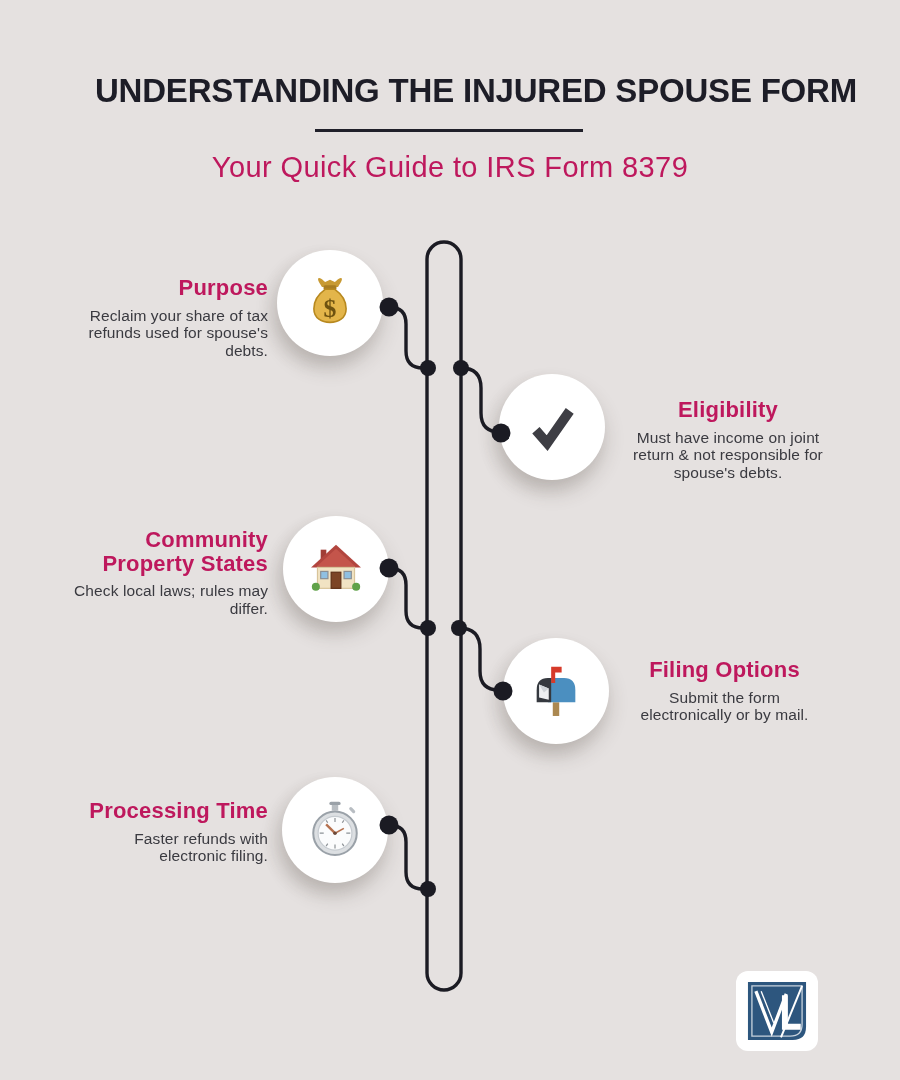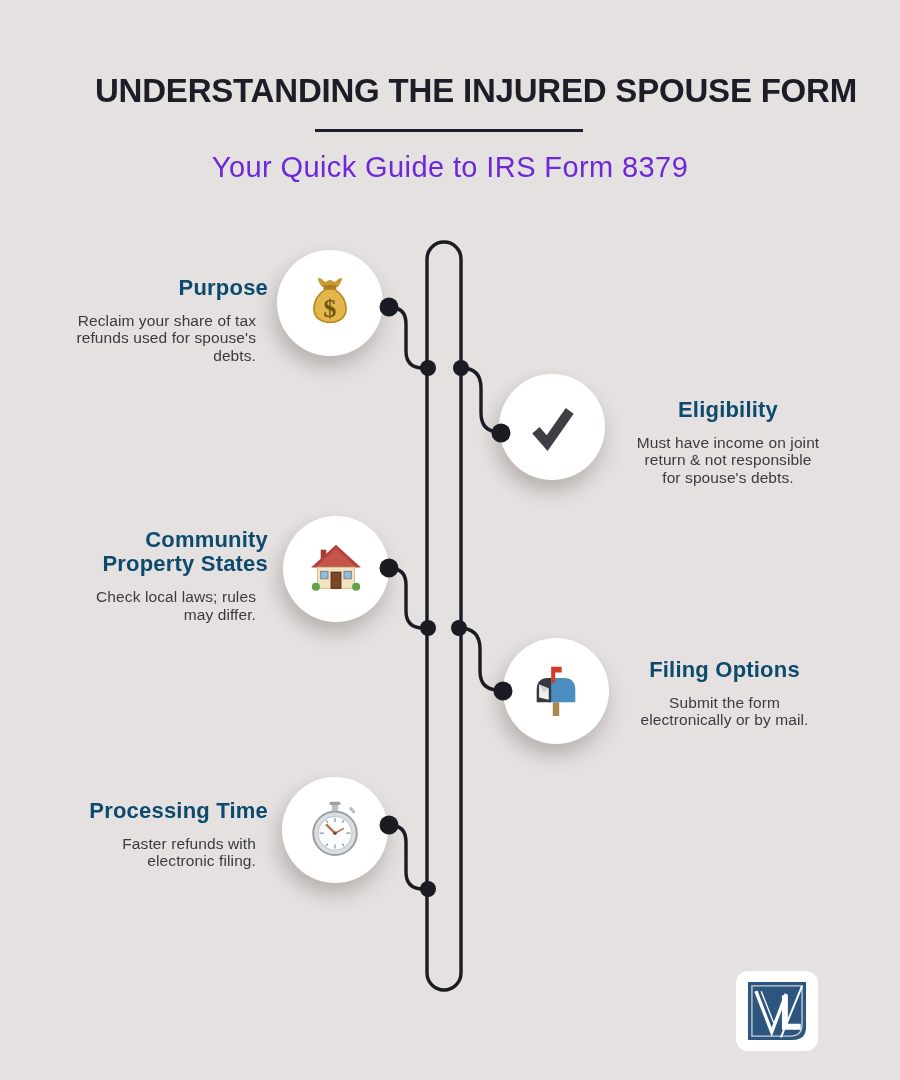--- a/index.html
+++ b/index.html
@@ -21,21 +21,21 @@
     color:#1d1d27;margin:0;padding-left:26px;
   }
   .title-divider{
     position:absolute;top:129px;left:315px;width:268px;height:3px;
     background:#20202a;
   }
   .page-subtitle{
     position:absolute;top:151px;left:0;width:100%;
     text-align:center;
     font-size:29px;font-weight:400;letter-spacing:0.4px;
-    color:#6d28d9;margin:0;
+    color:#be185d;margin:0;
   }
 
   
   .badge{
     position:absolute;width:106px;height:106px;border-radius:50%;
     background:#ffffff;
     box-shadow:0 12px 20px rgba(70,58,52,0.20), -8px 8px 16px rgba(70,58,52,0.10);
     display:flex;align-items:center;justify-content:center;
     z-index:1;
   }
@@ -48,24 +48,24 @@
 
   
   .spine-svg{position:absolute;inset:0;z-index:2;pointer-events:none;}
   .conn{fill:none;stroke:#1b1b23;stroke-width:3.4px;}
   .dot{fill:#1b1b23;}
 
   
   .item{position:absolute;z-index:3;}
   .item h3{
     margin:0 0 7px 0;font-size:22px;font-weight:700;
-    color:#0c4a6e;letter-spacing:0.2px;line-height:1.08;
+    color:#be185d;letter-spacing:0.2px;line-height:1.08;
   }
   .item p{
-    margin:12px;font-size:15.5px;line-height:1.13;
+    margin:0;font-size:15.5px;line-height:1.13;
     color:#3a3a40;letter-spacing:0.1px;
   }
   .item.left{text-align:right;}
   .item.right{text-align:center;}
   .t1{top:276px;right:632px;width:212px;}
   .t2{top:398px;left:622px;width:212px;}
   .t3{top:528px;right:632px;width:216px;}
   .t4{top:658px;left:622px;width:205px;}
   .t5{top:799px;right:632px;width:200px;}
   .t3 h3{font-size:22px;line-height:1.1;margin-bottom:6px;}

